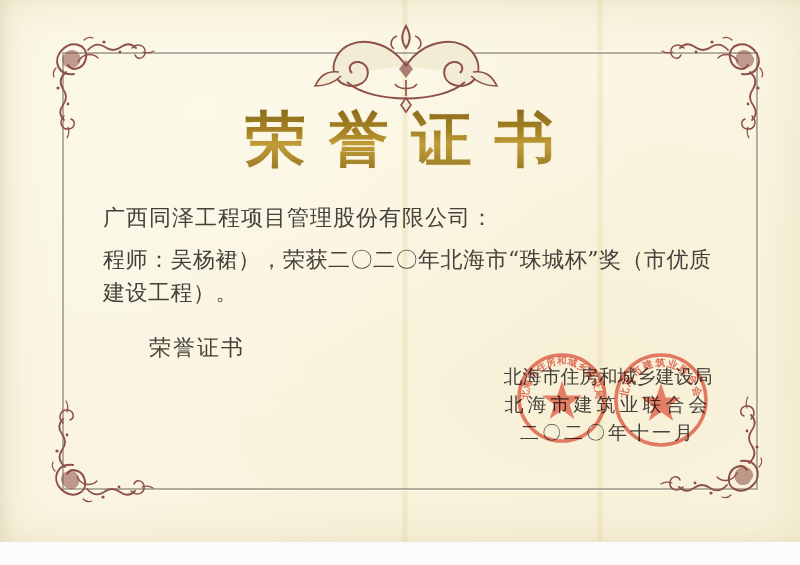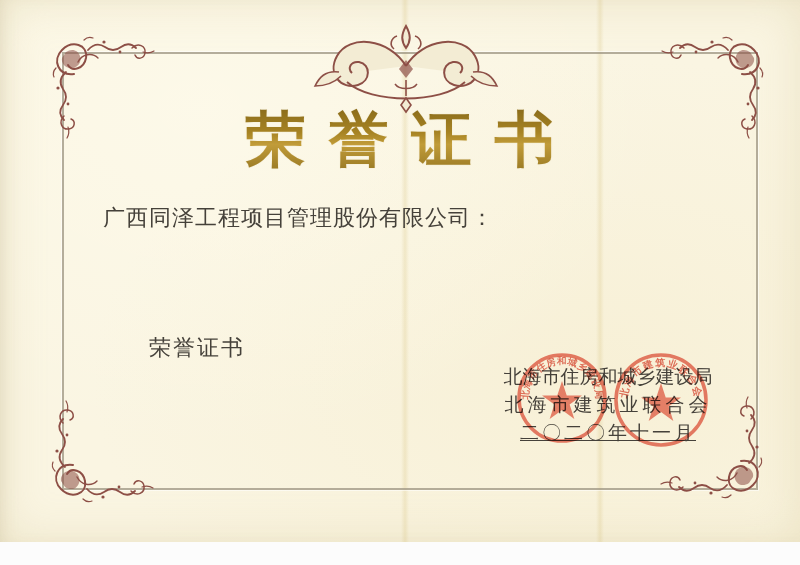--- a/index.html
+++ b/index.html
@@ -34,21 +34,21 @@
     text-shadow:0 0 1px rgba(140,110,30,.25);
   }
   .bodytext{color:#45413a;}
   .recipient{position:absolute;left:103px;top:203px;font-size:22px;letter-spacing:1px;}
   .para{position:absolute;left:103px;top:243px;width:640px;font-size:22px;line-height:33px;letter-spacing:0.5px;}
   .para .indent{text-indent:46px;}
   .closing{position:absolute;left:149px;top:333px;font-size:22px;letter-spacing:2px;}
   .issuer{position:absolute;left:498px;top:362px;width:220px;text-align:center;
     font-size:19px;line-height:28px;color:#45413a;}
   .iss2{letter-spacing:4px;}
-  .issdate{letter-spacing:3px;text-decoration:underline;}
+  .issdate{letter-spacing:3px;}
   .seal{position:absolute;mix-blend-mode:multiply;opacity:.88;}
 </style>
 </head>
 <body>
 
 <div id="cert">
 
   <div class="paper"></div>
   <div class="crease" style="left:401px"></div>
   <div class="crease" style="left:596px"></div>
@@ -106,20 +106,22 @@
 
   <svg class="crest" viewBox="0 0 190 95">
       <use href="#crestg"></use>
     </svg>
 
   <div class="title">荣誉证书</div>
 
   <div class="recipient bodytext">广西同泽工程项目管理股份有限公司：</div>
 
   <div class="para bodytext">
+    <div>程师：吴杨裙），荣获二〇二〇年北海市“珠城杯”奖（市优质</div>
+    <div>建设工程）。</div>
   </div>
 
   <div class="closing bodytext">荣誉证书</div>
 
   <div class="issuer">
     <div>北海市住房和城乡建设局</div>
     <div class="iss2">北海市建筑业联合会</div>
     <div class="issdate">二〇二〇年十一月</div>
   </div>
 

